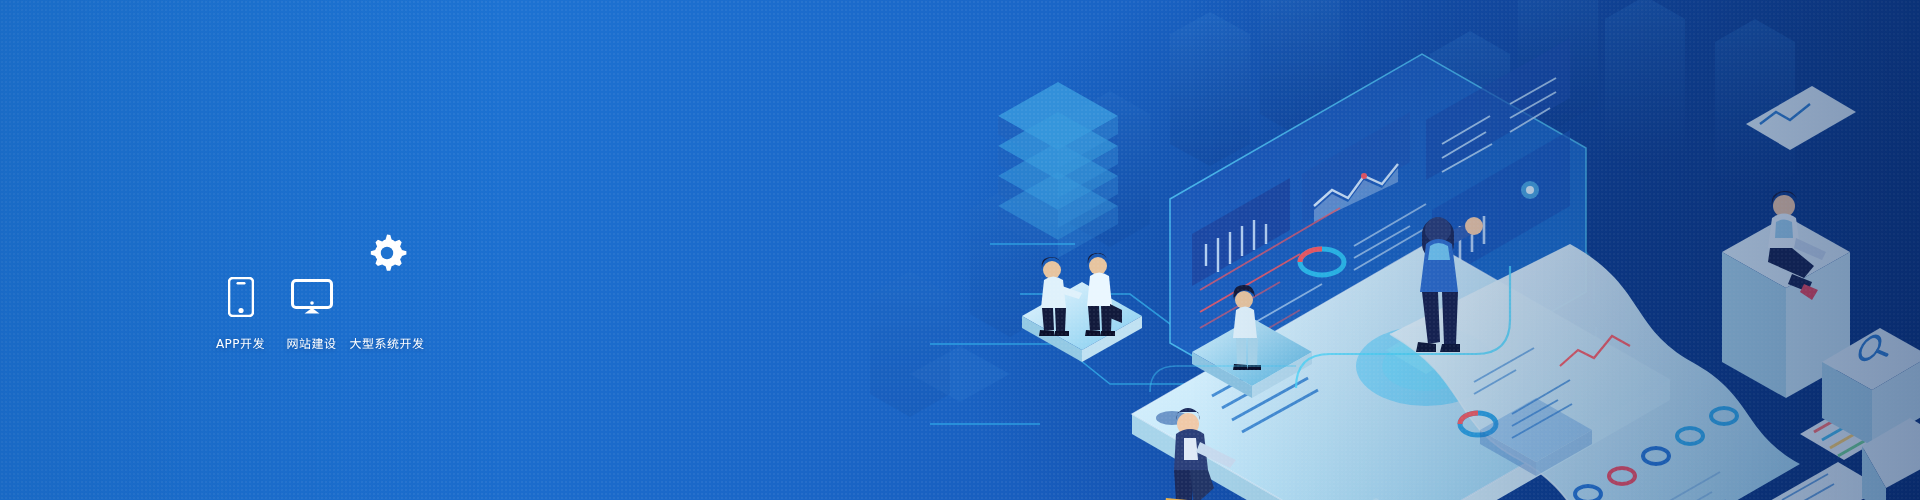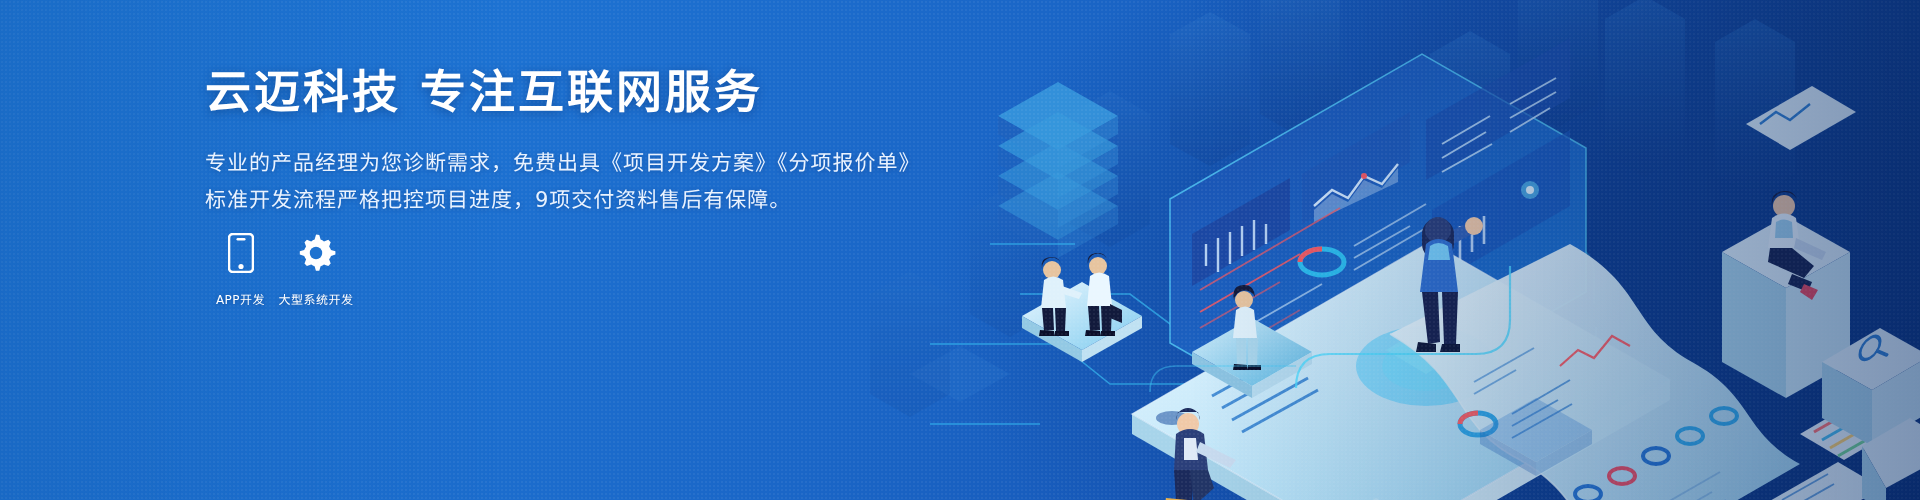--- a/index.html
+++ b/index.html
@@ -55,21 +55,21 @@
   .service .glyph{
     height:42px;width:42px;display:flex;align-items:center;justify-content:center;
     margin-bottom:16px;
   }
   .service .glyph svg{display:block;}
   .service .s-label{
     font-family:"DejaVu Sans","Liberation Sans",sans-serif;
     font-size:12px;color:#ffffff;white-space:nowrap;letter-spacing:.5px;
     text-shadow:0 1px 4px rgba(3,30,80,.35);
   }
-  .service.w-wide{width:80px;}
+  .service.w-wide{width:80px;gap:44px;}
 
   
   .illo{position:absolute;right:0;top:0;width:1050px;height:500px;overflow:hidden;}
   .illo svg{position:absolute;right:-10px;top:-6px;}
 </style>
 </head>
 <body>
 
 <div class="banner">
 
@@ -451,43 +451,46 @@
     <g opacity=".3">
       <polygon points="1480,430 1536,398 1592,430 1536,462" fill="#3b86d8"></polygon>
       <polygon points="1480,430 1536,462 1536,476 1480,444" fill="#215fb5"></polygon>
       <polygon points="1592,430 1536,462 1536,476 1592,444" fill="#2e74c8"></polygon>
     </g>
   </svg>
 
   <div class="texture"></div>
   <div class="vignette"></div>
 
-  <div class="copy">
-    <h1 class="headline">云迈科技 专注互联网服务</h1>
-    <div class="subcopy">
-      <div class="subline">专业的产品经理为您诊断需求，免费出具《项目开发方案》《分项报价单》</div>
-      <div class="subline">标准开发流程严格把控项目进度，9项交付资料售后有保障。</div>
-    </div>
-  </div>
 
   <div class="services">
 
     <div class="service">
       <span class="glyph">
         <svg width="26" height="40" viewBox="0 0 26 40">
           <rect x="1" y="1" width="24" height="38" rx="4" fill="none" stroke="#ffffff" stroke-width="2.6"></rect>
           <rect x="8.5" y="5" width="9" height="2.4" rx="1.2" fill="#ffffff"></rect>
           <circle cx="13" cy="33.5" r="2.6" fill="#ffffff"></circle>
         </svg>
       </span>
       <span class="s-label">APP开发</span>
     </div>
 
 
 
+    <div class="service">
+      <span class="glyph">
+        <svg width="42" height="36" viewBox="0 0 42 36">
+          <rect x="1.5" y="1.5" width="39" height="27" rx="3.5" fill="none" stroke="#ffffff" stroke-width="3"></rect>
+          <circle cx="21" cy="24" r="1.8" fill="#ffffff"></circle>
+          <path d="M13.5 34.5 L21 29 L28.5 34.5 Z" fill="#ffffff"></path>
+        </svg>
+      </span>
+      <span class="s-label">网站建设</span>
+    </div>
 
     <div class="service w-wide">
       <span class="glyph">
         <svg width="40" height="40" viewBox="0 0 40 40">
           <path d="M20 1.5 l3.3 .6 l1.3 4.4 a14 14 0 0 1 3.4 1.9 l4.3 -1.6 l2.4 2.4 l-1.6 4.3 a14 14 0 0 1 1.9 3.4 l4.4 1.3 l0 3.4 l-4.4 1.3 a14 14 0 0 1 -1.9 3.4 l1.6 4.3 l-2.4 2.4 l-4.3 -1.6 a14 14 0 0 1 -3.4 1.9 l-1.3 4.4 l-3.4 0 l-1.3 -4.4 a14 14 0 0 1 -3.4 -1.9 l-4.3 1.6 l-2.4 -2.4 l1.6 -4.3 a14 14 0 0 1 -1.9 -3.4 l-4.4 -1.3 l0 -3.4 l4.4 -1.3 a14 14 0 0 1 1.9 -3.4 l-1.6 -4.3 l2.4 -2.4 l4.3 1.6 a14 14 0 0 1 3.4 -1.9 l1.3 -4.4 Z" fill="#ffffff"></path>
           <circle cx="20" cy="20" r="6.2" fill="#1f73d0"></circle>
         </svg>
       </span>
       <span class="s-label">大型系统开发</span>
     </div>

